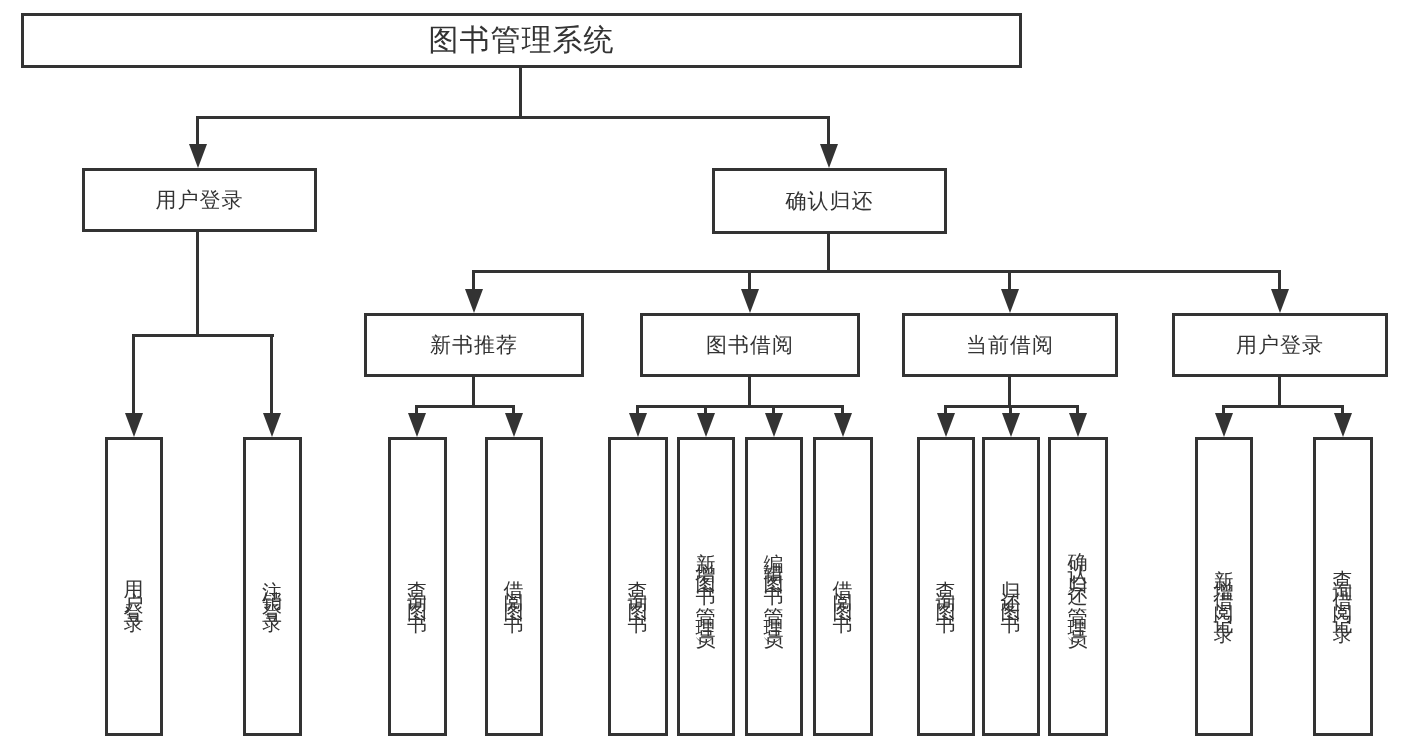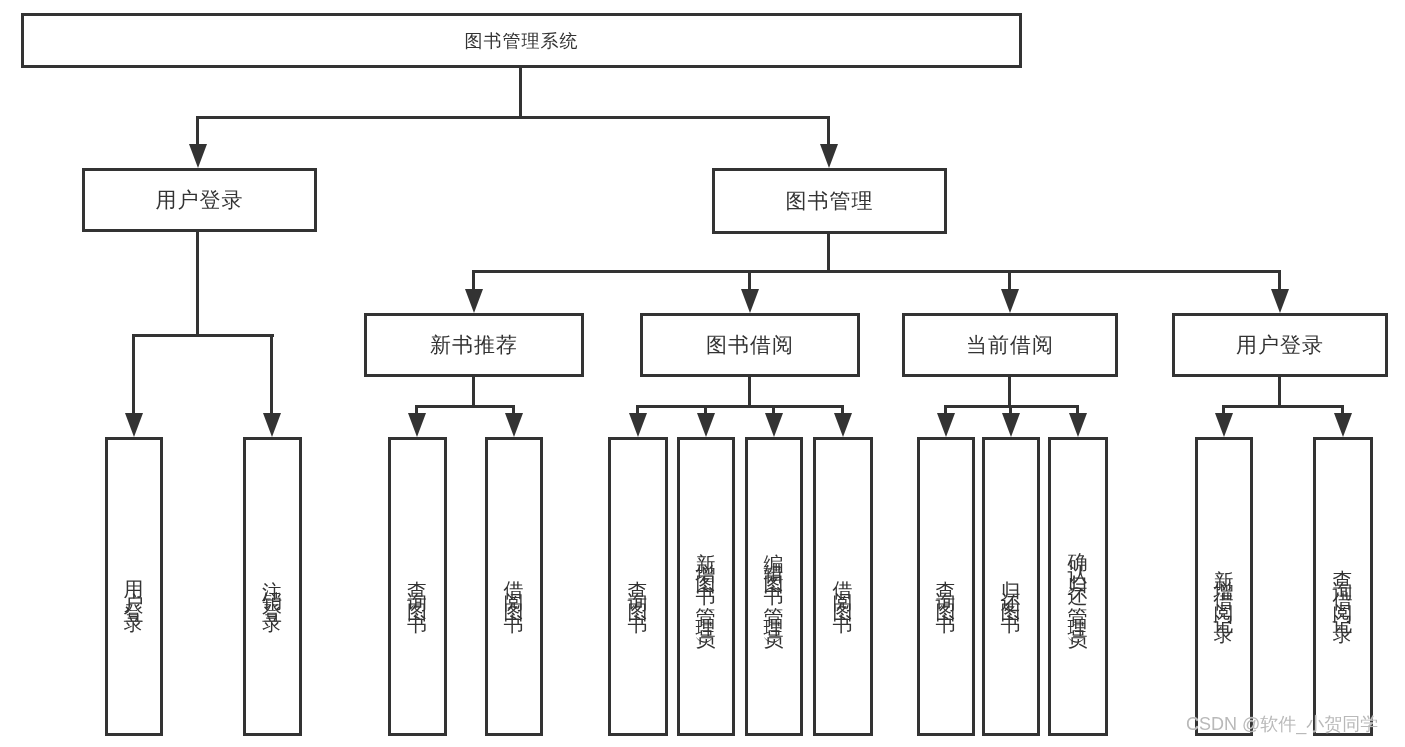--- a/index.html
+++ b/index.html
@@ -5,21 +5,21 @@
   html,body{margin:0;padding:0;background:#ffffff;}
   #canvas{
     position:relative;width:1405px;height:747px;background:#ffffff;overflow:hidden;
     font-family:"Liberation Sans","DejaVu Sans",sans-serif;color:#333333;
   }
   .node{
     position:absolute;box-sizing:border-box;border:3px solid #333333;background:#ffffff;
     display:flex;align-items:center;justify-content:center;
   }
   .node .lbl{font-size:21px;color:#333333;letter-spacing:1px;white-space:nowrap;}
-  .root .lbl{font-size:18px;}
+  .root .lbl{font-size:30px;}
   .vnode .lbl{
     writing-mode:vertical-rl;text-orientation:mixed;
     font-size:20px;letter-spacing:11px;line-height:1;
   }
   .v{position:absolute;width:3px;background:#333333;}
   .h{position:absolute;height:3px;background:#333333;}
   .ah{
     position:absolute;width:0;height:0;
     border-left:9px solid transparent;border-right:9px solid transparent;
     border-top:24px solid #333333;
@@ -36,21 +36,21 @@
 
   <div class="node root" style="left:21px;top:13px;width:1001px;height:55px;">
     <span class="lbl">图书管理系统</span>
   </div>
 
   <div class="node" style="left:82px;top:168px;width:235px;height:64px;">
     <span class="lbl">用户登录</span>
   </div>
 
   <div class="node" style="left:712px;top:168px;width:235px;height:66px;">
-    <span class="lbl">图书管理</span>
+    <span class="lbl">确认归还</span>
   </div>
 
   <div class="node" style="left:364px;top:313px;width:220px;height:64px;text-align:center;">
     <span class="lbl">新书推荐</span>
   </div>
 
   <div class="node" style="left:640px;top:313px;width:220px;height:64px;align-items:center;">
     <span class="lbl">图书借阅</span>
   </div>
 
@@ -158,15 +158,14 @@
   <div class="v" style="left:1076px;top:405px;height:11px;"></div>
   <div class="ah" style="left:1069px;top:413px;"></div>
 
   <div class="v" style="left:1278px;top:375px;height:33px;"></div>
   <div class="h" style="left:1222px;top:405px;width:122px;"></div>
   <div class="v" style="left:1222px;top:405px;height:11px;"></div>
   <div class="ah" style="left:1215px;top:413px;"></div>
   <div class="v" style="left:1341px;top:405px;height:11px;"></div>
   <div class="ah" style="left:1334px;top:413px;"></div>
 
-  <div class="watermark">CSDN @软件_小贺同学</div>
 
 </div>
 
 </body></html>

